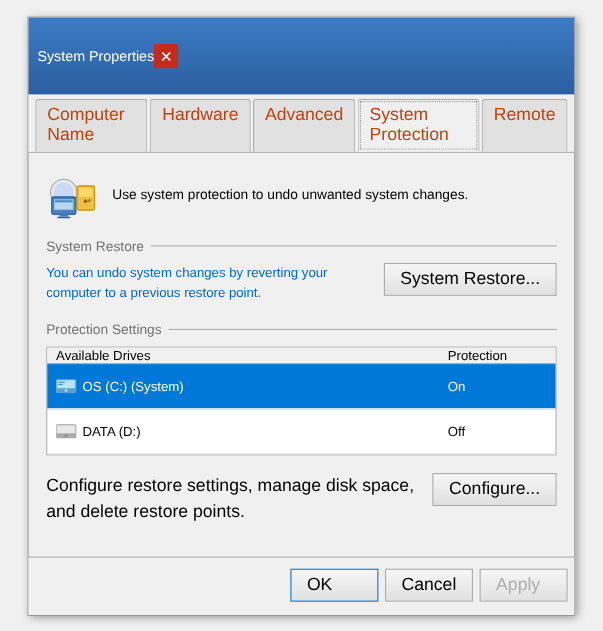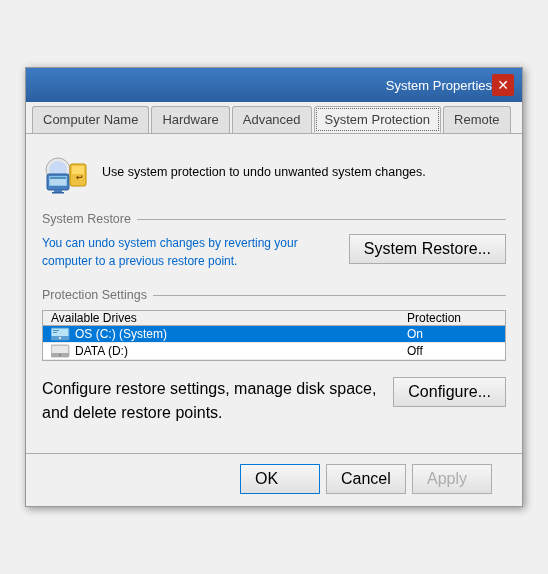--- a/index.html
+++ b/index.html
@@ -15,23 +15,23 @@
     }
     .dialog {
       width: 498px;
       background: #f0f0f0;
       border: 1px solid #999;
       box-shadow: 2px 2px 8px rgba(0,0,0,0.4);
     }
     .title-bar {
       background: linear-gradient(to bottom, #3c7bc4, #2b5fa0);
       color: white;
-      padding: 6px 8px;
-      display: flex;
-      justify-content: flex-end;
+      padding: 24px 8px;
+      display: flex;
+      justify-content: flex-start;
       align-items: center;
       font-size: 13px;
       font-weight: normal;
       user-select: none;
     }
     .title-bar-close {
       width: 22px;
       height: 22px;
       background: #c42b1c;
       border: none;
@@ -49,22 +49,22 @@
       border-bottom: 1px solid #adadad;
       padding: 4px 6px 0 6px;
       gap: 2px;
     }
     .tab {
       padding: 5px 10px;
       border: 1px solid #adadad;
       border-bottom: none;
       background: #e1e1e1;
       cursor: pointer;
-      font-size: 13px;
-      color: #404040;
+      font-size: 16px;
+      color: #c2410c;
       border-radius: 3px 3px 0 0;
       position: relative;
     }
     .tab.active {
       background: #f0f0f0;
       border-color: #adadad;
       border-bottom: 1px solid #f0f0f0;
       z-index: 1;
       font-weight: normal;
       outline: 1px dotted #666;
@@ -153,21 +153,21 @@
       border-bottom: 1px solid #adadad;
       padding: 0 8px;
       font-size: 12px;
       font-weight: normal;
     }
     .col-drive { flex: 1; }
     .col-protection { width: 90px; }
     .drives-row {
       display: flex;
       align-items: center;
-      padding: 0 8px;
+      padding: 12px 8px;
       font-size: 12px;
       border-bottom: 1px solid #ebebeb;
     }
     .drives-row.selected {
       background: #0078d7;
       color: white;
     }
     .drive-icon {
       width: 20px;
       height: 16px;
@@ -188,21 +188,21 @@
     .action-text {
       flex: 1;
       font-size: 16px;
       color: #000;
       line-height: 1.5;
     }
     .footer {
       display: flex;
       justify-content: flex-end;
       gap: 6px;
-      padding: 10px 30px 12px;
+      padding: 10px 6px 12px;
       border-top: 1px solid #adadad;
       background: #f0f0f0;
     }
     .footer .win-button { min-width: 80px; }
     .win-button.primary {
       border-color: #0078d7;
     }
   </style>
 </head>
 <body>

